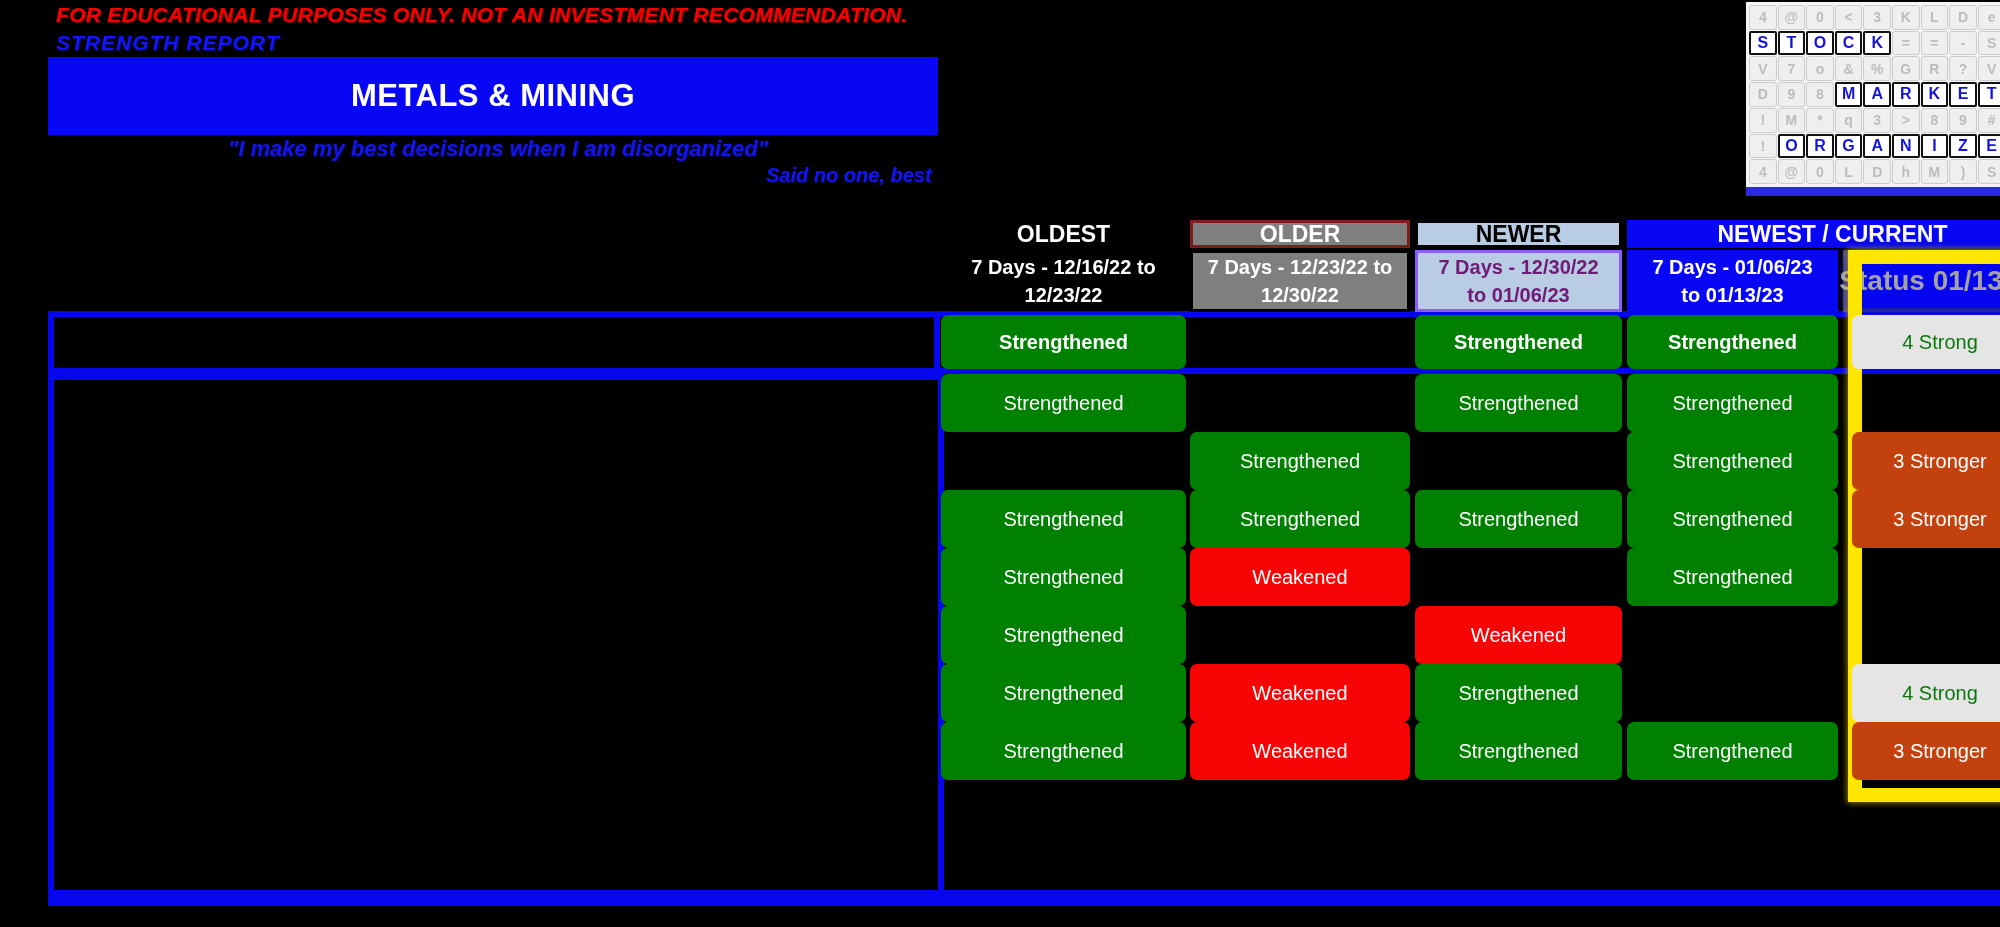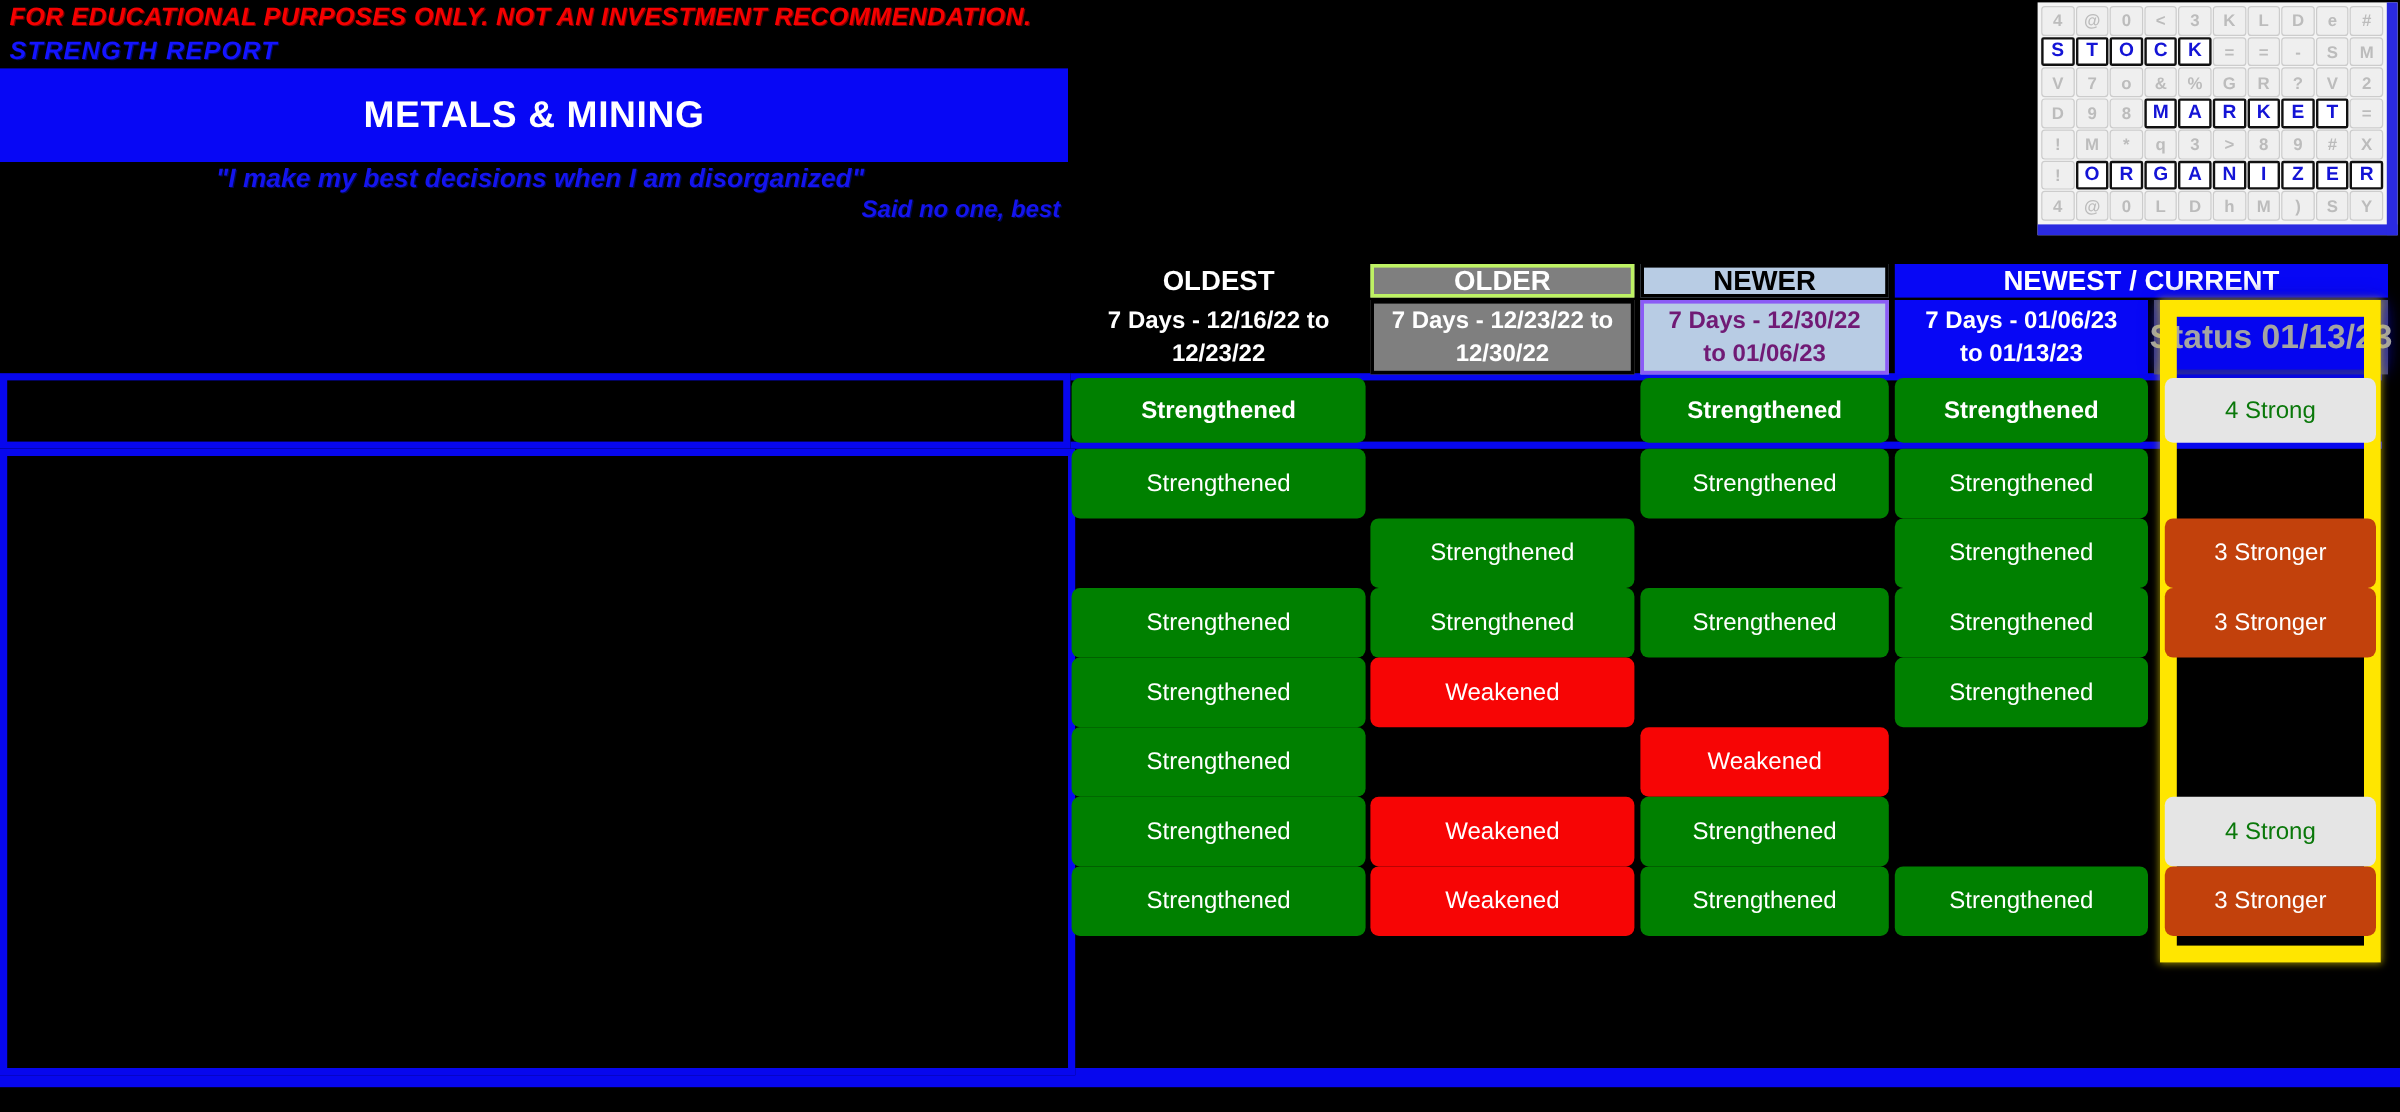--- a/index.html
+++ b/index.html
@@ -1,18 +1,18 @@
 <!DOCTYPE html>
 <html><head>
 <meta charset="utf-8">
 <style>
   html,body{margin:0;padding:0;background:#000;}
   #canvas{position:relative;width:2000px;height:927px;background:#000;overflow:hidden;
           font-family:"Liberation Sans",sans-serif;}
-  .abs{position:absolute;}
+  .abs{position:absolute;margin-left:48px;}
 
   
   .disclaimer{left:8px;top:3px;color:#f60000;font-size:21px;font-weight:bold;font-style:italic;
               letter-spacing:.3px;text-shadow:1px 1px 0 #7a0000;white-space:nowrap;}
   .report-type{left:8px;top:31px;color:#1414ff;font-size:21px;font-weight:bold;font-style:italic;
                letter-spacing:1px;text-shadow:1px 1px 0 #000a66;white-space:nowrap;}
   .banner{left:0;top:57px;width:890px;height:78px;background:#0707f5;display:flex;
           align-items:center;justify-content:center;color:#fff;font-size:31px;font-weight:bold;
           letter-spacing:.5px;}
   .quote{left:0;top:136px;width:900px;text-align:center;color:#1414ee;font-size:22px;
@@ -32,21 +32,21 @@
   .tile.hl{background:#ffffff;border:2px solid #111;color:#1414d6;font-size:16px;border-radius:2px;}
 
   
   .vline,.hline{background:#0707ee;}
   .label-box{border:6px solid #0707ee;background:#000;box-sizing:border-box;}
 
   
   .band{display:flex;align-items:center;justify-content:center;font-size:23px;font-weight:bold;
         box-sizing:border-box;}
   .band.oldest{color:#fff;background:transparent;}
-  .band.older{color:#fff;background:#7f7f7f;border:3px solid #bef264;}
+  .band.older{color:#fff;background:#7f7f7f;border:3px solid #7f1d1d;}
   .band.newer{color:#000;background:#b8cce4;border:3px solid #000;}
   .band.newest{color:#fff;background:#0707f5;}
 
   .datecell{display:flex;align-items:center;justify-content:center;text-align:center;
             font-size:20px;font-weight:bold;line-height:28px;box-sizing:border-box;padding:0 14px;}
   .datecell.oldest{color:#fff;background:transparent;}
   .datecell.older{color:#fff;background:#7f7f7f;border:3px solid #000;}
   .datecell.newer{color:#701a75;background:#b8cce4;border:3px solid #8b5cf6;}
   .datecell.newest{color:#fff;background:#0707f5;}
 

